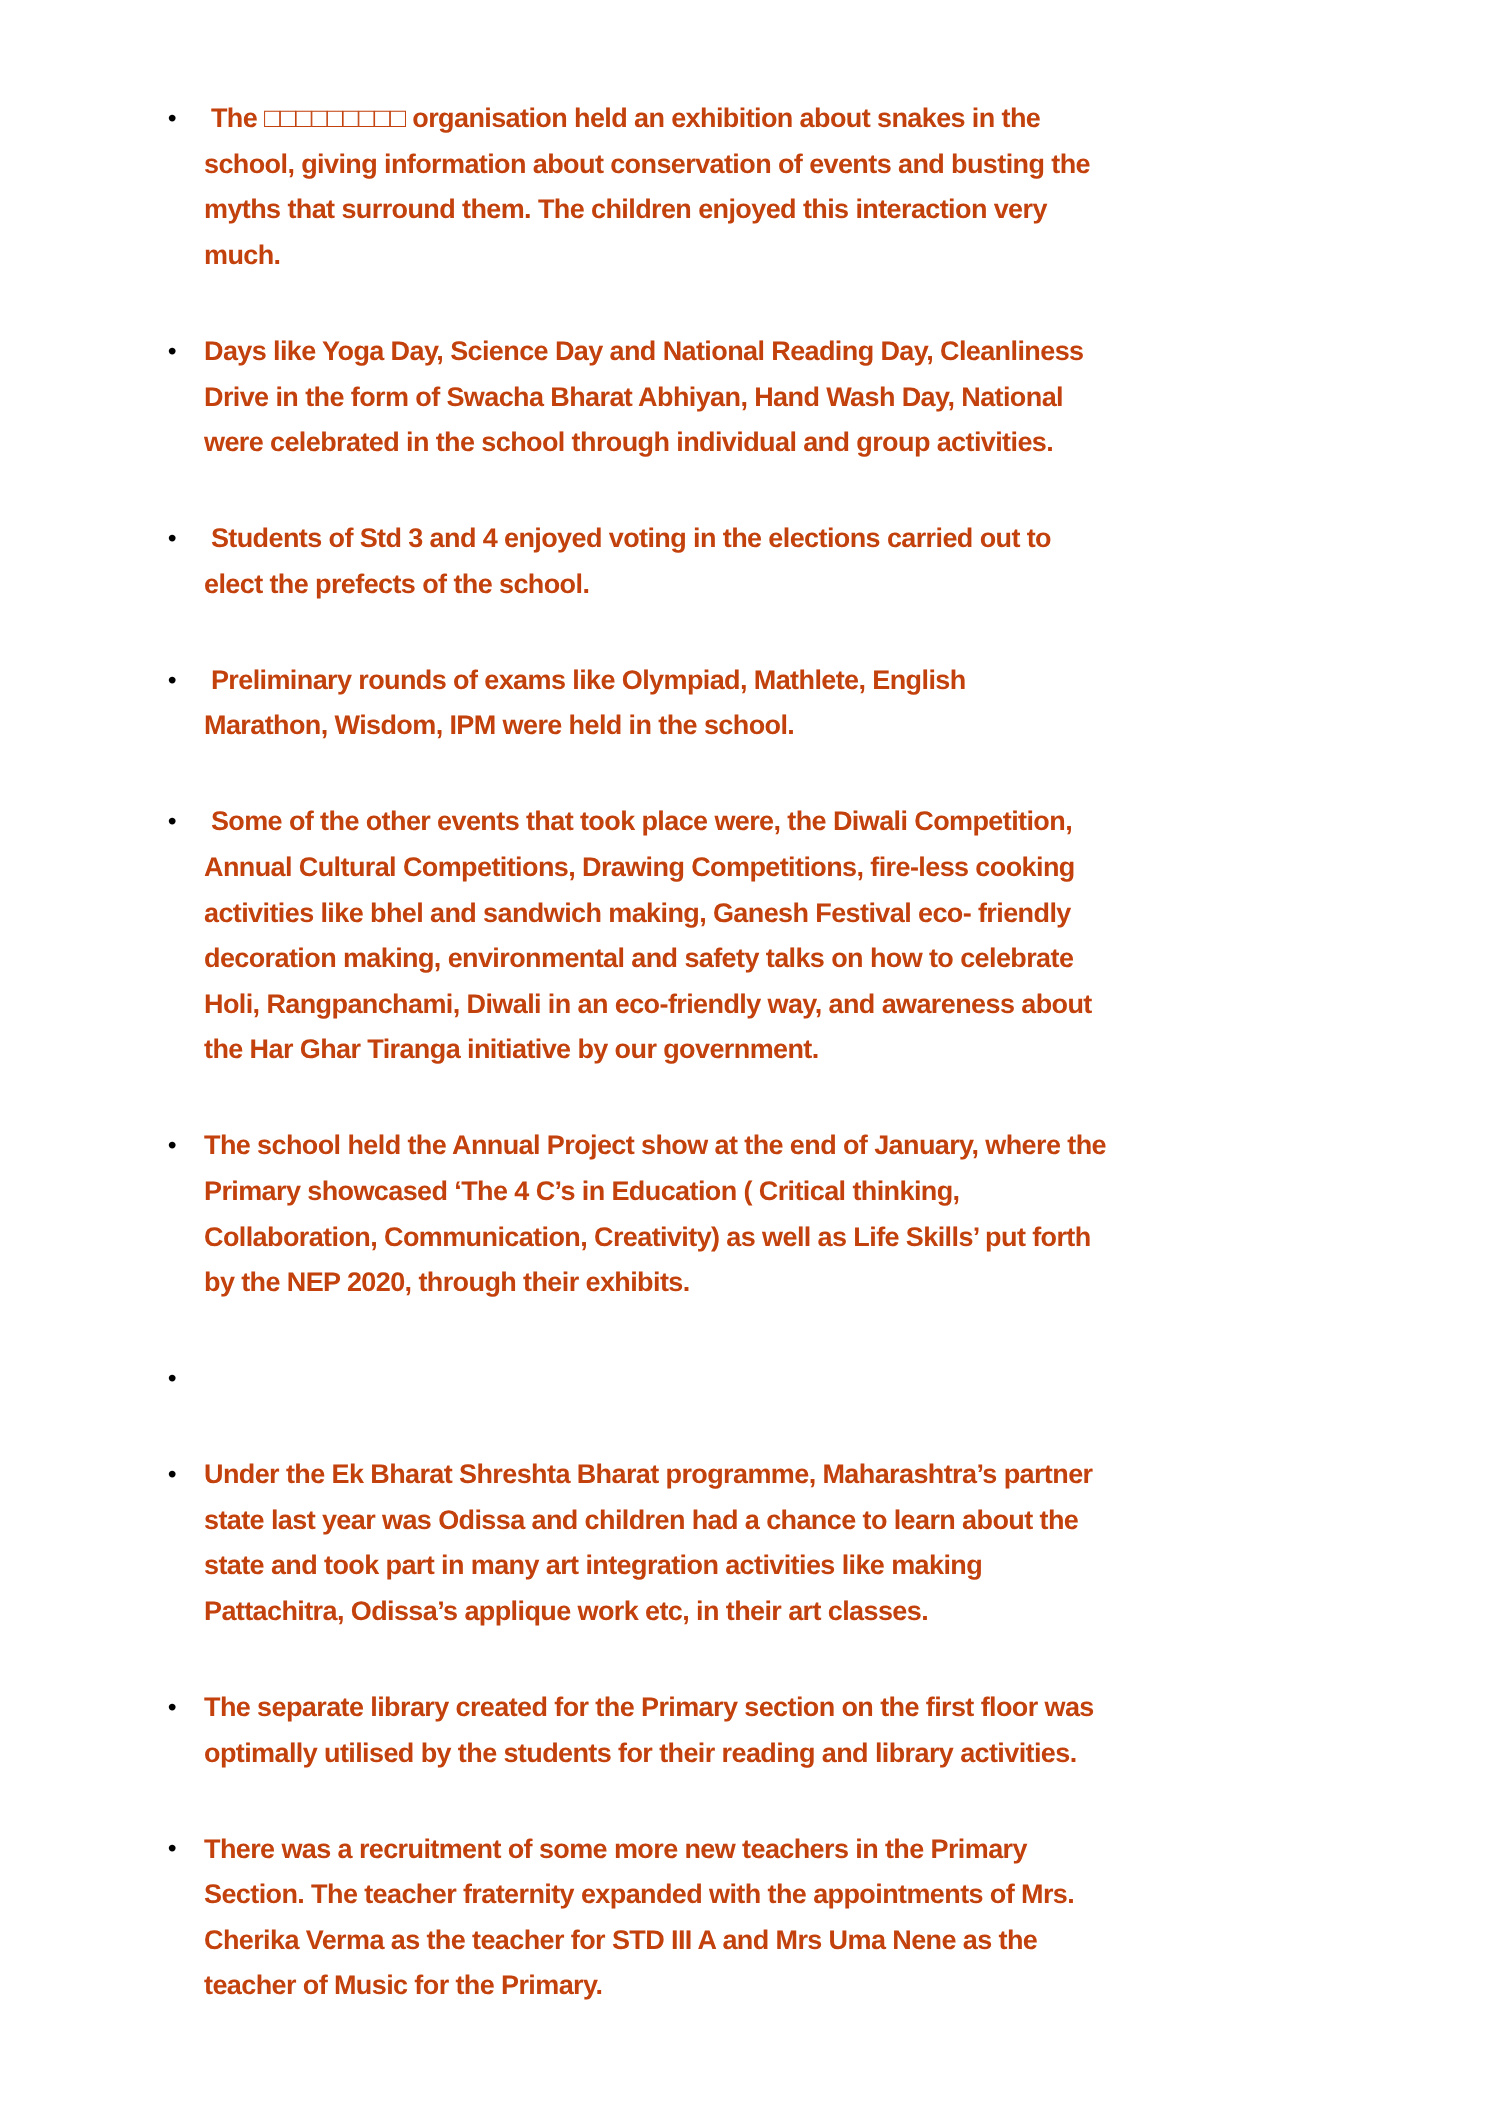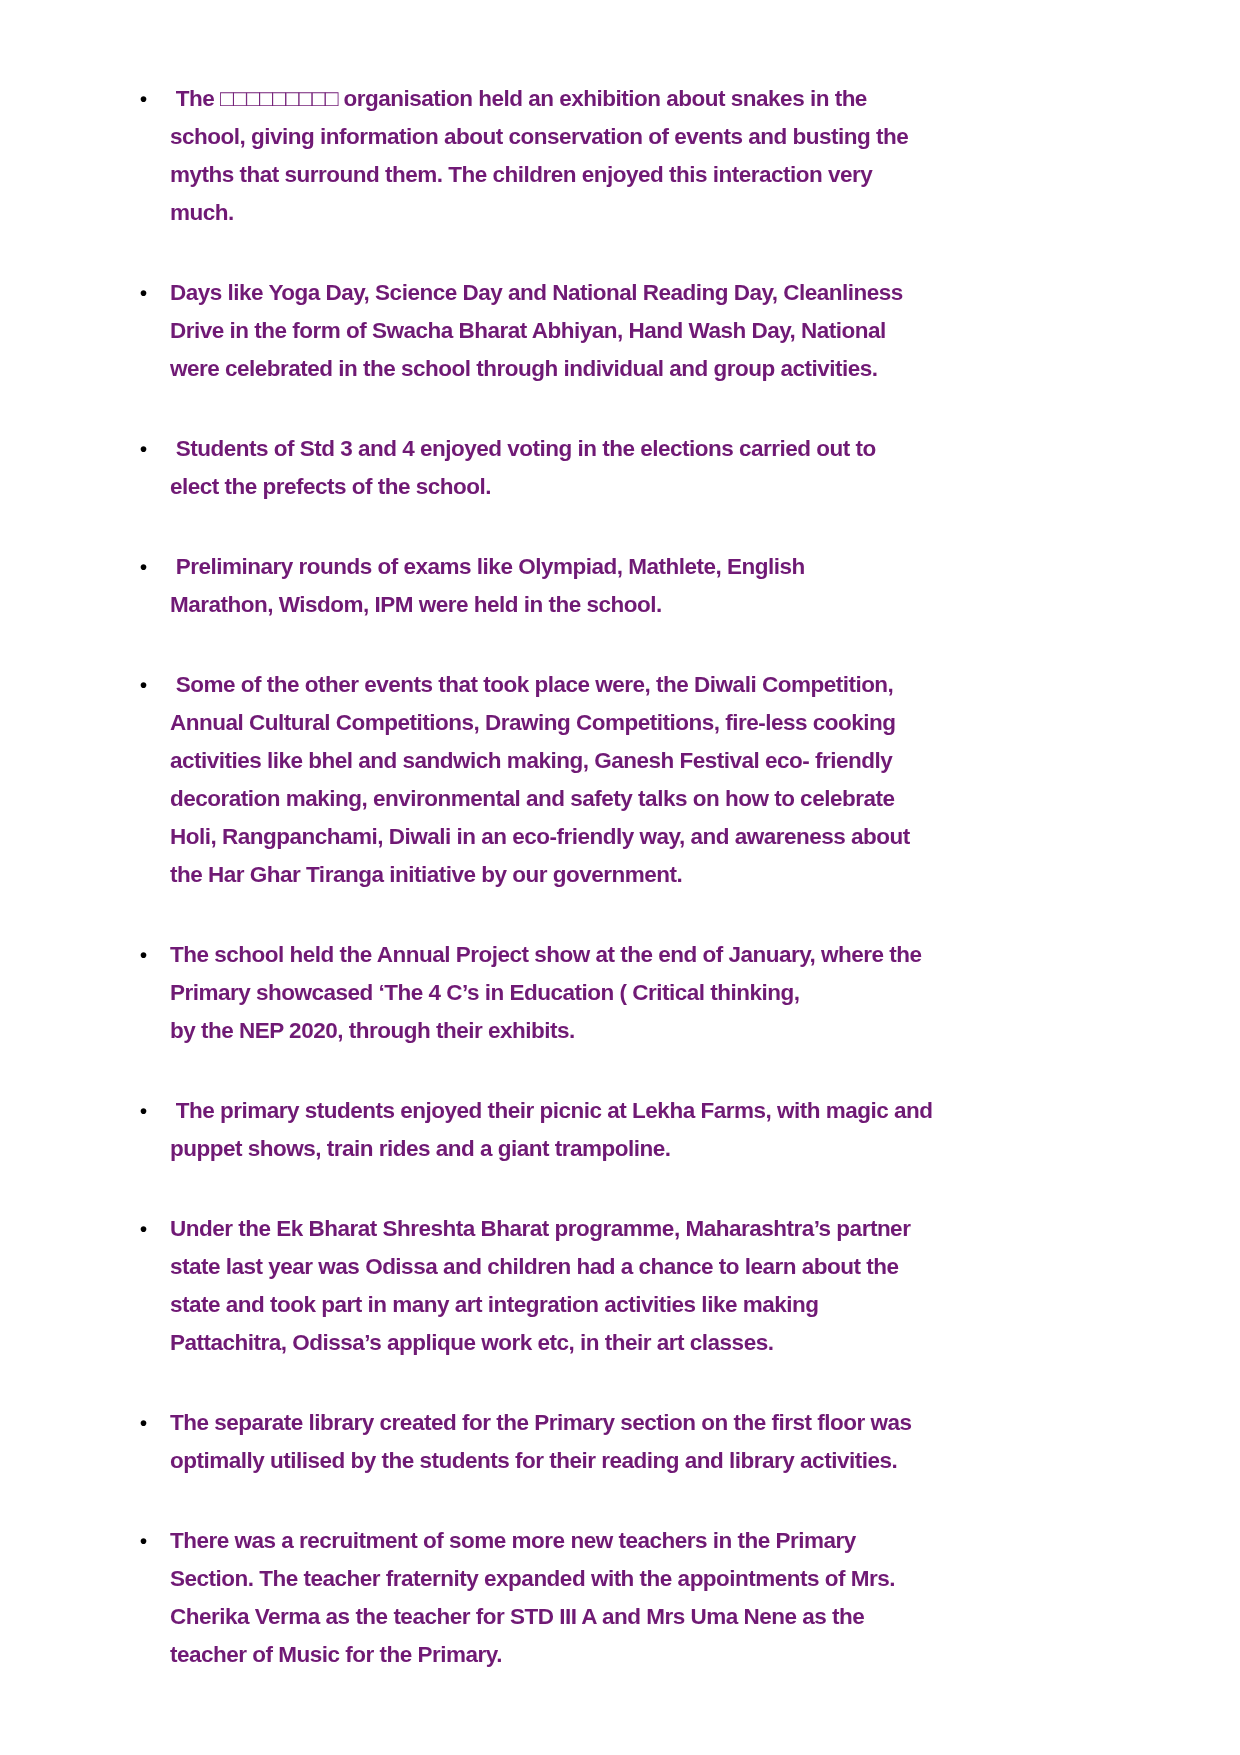--- a/index.html
+++ b/index.html
@@ -35,21 +35,21 @@
   }
   .text {
     flex: 1 1 auto;
     max-width: 820px;
   }
   .line {
     font-size: 22.5px;
     line-height: 38px;
     font-weight: 700;
     letter-spacing: -0.5px;
-    color: #701a75;
+    color: #c2410c;
     white-space: pre;
   }
 </style>
 </head>
 <body>
 
 <div class="page">
   <ul class="bullets">
   <li class="bullet">
     <span class="marker">•</span>
@@ -96,30 +96,27 @@
           <div class="line">Holi, Rangpanchami, Diwali in an eco-friendly way, and awareness about</div>
           <div class="line">the Har Ghar Tiranga initiative by our government.</div>
         </div>
   </li>
 
   <li class="bullet">
     <span class="marker">•</span>
     <div class="text">
           <div class="line">The school held the Annual Project show at the end of January, where the</div>
           <div class="line">Primary showcased ‘The 4 C’s in Education ( Critical thinking,</div>
+          <div class="line">Collaboration, Communication, Creativity) as well as Life Skills’ put forth</div>
           <div class="line">by the NEP 2020, through their exhibits.</div>
         </div>
   </li>
 
   <li class="bullet">
     <span class="marker">•</span>
-    <div class="text">
-          <div class="line"> The primary students enjoyed their picnic at Lekha Farms, with magic and</div>
-          <div class="line">puppet shows, train rides and a giant trampoline.</div>
-        </div>
   </li>
 
   <li class="bullet">
     <span class="marker">•</span>
     <div class="text">
           <div class="line">Under the Ek Bharat Shreshta Bharat programme, Maharashtra’s partner</div>
           <div class="line">state last year was Odissa and children had a chance to learn about the</div>
           <div class="line">state and took part in many art integration activities like making</div>
           <div class="line">Pattachitra, Odissa’s applique work etc, in their art classes.</div>
         </div>

